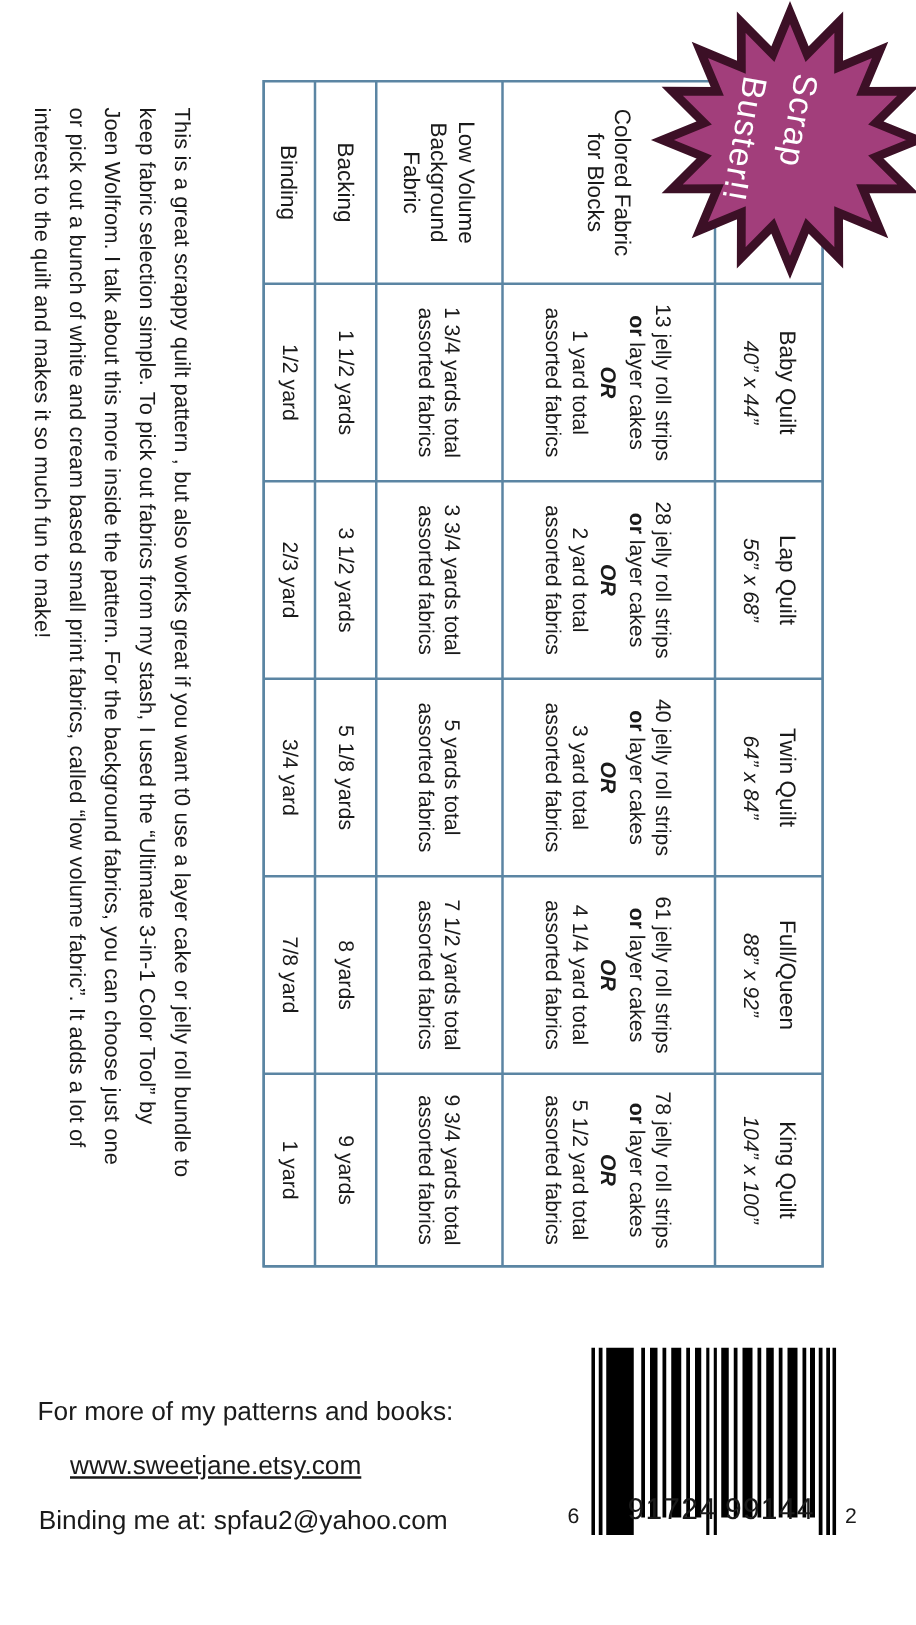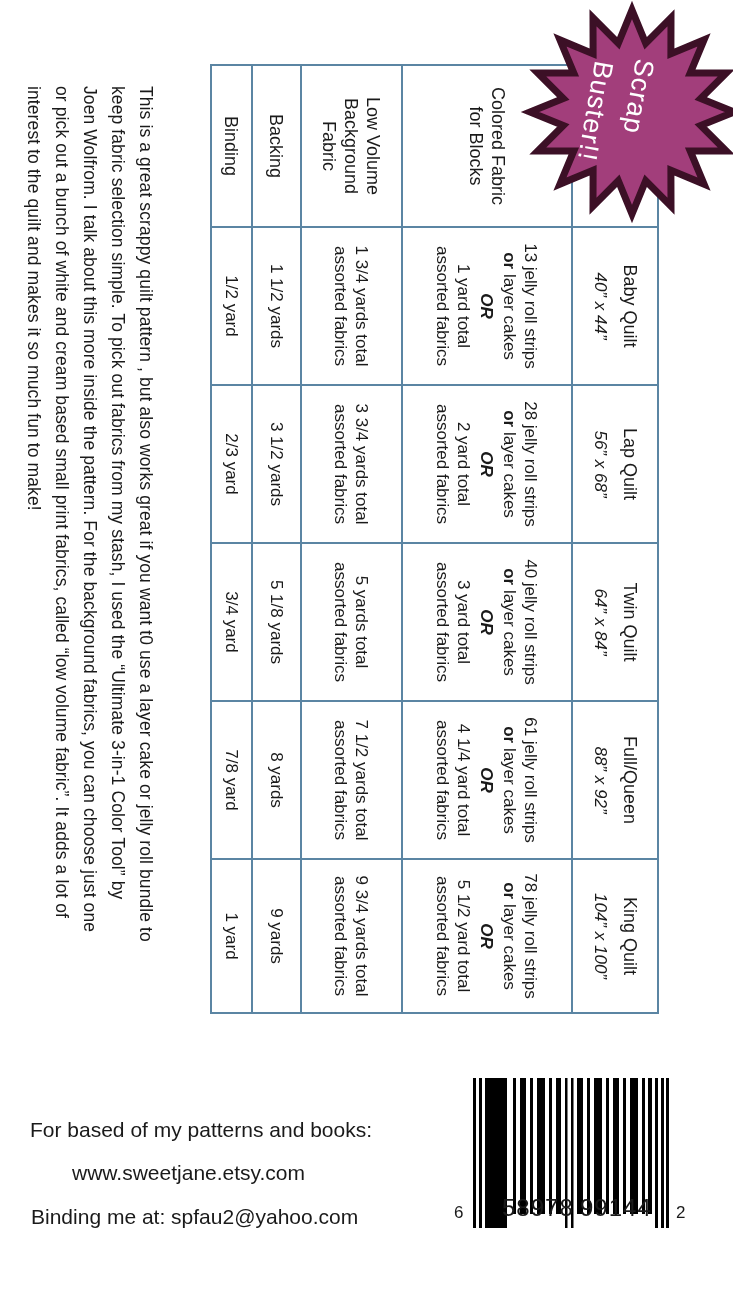--- a/index.html
+++ b/index.html
@@ -44,21 +44,21 @@
   .badge-text{
     position:absolute;color:#ffffff;font-size:27px;letter-spacing:1px;
     transform:rotate(100deg);transform-origin:0 0;white-space:nowrap;
   }
   #badge-line1{left:138px;top:62px;}
   #badge-line2{left:97px;top:64px;}
 
   
   .footer-line{position:absolute;font-size:21px;white-space:nowrap;}
   #footer-line1{left:30px;top:1118px;}
-  #footer-line2{left:72px;top:1161px;}
+  #footer-line2{left:56px;top:1161px;text-decoration:underline;}
   #footer-line3{left:31px;top:1205px;}
 
   
   #barcode{position:absolute;left:452px;top:1078px;width:240px;height:160px;}
   #barcode svg{position:absolute;left:21px;top:0;}
   .bc-digit{position:absolute;font-size:17px;}
   #bc-left{left:2px;top:125px;}
   #bc-right{left:224px;top:125px;}
   .bc-group{position:absolute;top:116px;font-size:24px;letter-spacing:1px;}
   #bc-group1{left:50px;width:60px;text-align:center;}
@@ -149,21 +149,21 @@
 </div>
 
 <div id="badge">
   <svg width="220" height="224" viewBox="-5 -5 220 224">
     <polygon points="105,5 118.7,38.3 144,12.8 143.9,48.8 177.1,34.9 163.2,68.1 199.2,68 173.7,93.4 207,107 173.7,120.6 199.2,146 163.2,145.9 177.1,179.1 143.9,165.2 144,201.2 118.7,175.7 105,209 91.3,175.7 66,201.2 66.1,165.2 32.9,179.1 46.8,145.9 10.8,146 36.3,120.6 3,107 36.3,93.4 10.8,68 46.8,68.1 32.9,34.9 66.1,48.8 66,12.8 91.3,38.3" fill="#a23e7b" stroke="#3c1026" stroke-width="7" stroke-linejoin="miter"></polygon>
   </svg>
   <span id="badge-line1" class="badge-text">Scrap</span>
   <span id="badge-line2" class="badge-text">Buster!!</span>
 </div>
 
-<div id="footer-line1" class="footer-line">For based of my patterns and books:</div>
+<div id="footer-line1" class="footer-line">For more of my patterns and books:</div>
 <div id="footer-line2" class="footer-line">www.sweetjane.etsy.com</div>
 <div id="footer-line3" class="footer-line">Binding me at: spfau2@yahoo.com</div>
 
 <div id="barcode">
   <svg width="196" height="150" viewBox="0 0 196 150">
     <g fill="#000000">
       <rect x="0" y="0" width="3" height="150"></rect>
       <rect x="6" y="0" width="3" height="150"></rect>
       <rect x="12" y="0" width="22" height="150"></rect>
       <rect x="40" y="0" width="3" height="136"></rect>
@@ -182,16 +182,16 @@
       <rect x="150" y="0" width="3" height="136"></rect>
       <rect x="157" y="0" width="8" height="136"></rect>
       <rect x="169" y="0" width="3" height="136"></rect>
       <rect x="175" y="0" width="4" height="136"></rect>
       <rect x="182" y="0" width="3" height="150"></rect>
       <rect x="188" y="0" width="3" height="150"></rect>
       <rect x="193" y="0" width="3" height="150"></rect>
     </g>
   </svg>
   <span id="bc-left" class="bc-digit">6</span>
-  <span id="bc-group1" class="bc-group">58978</span>
+  <span id="bc-group1" class="bc-group">91724</span>
   <span id="bc-group2" class="bc-group">99144</span>
   <span id="bc-right" class="bc-digit">2</span>
 </div>
 
 </body></html>

